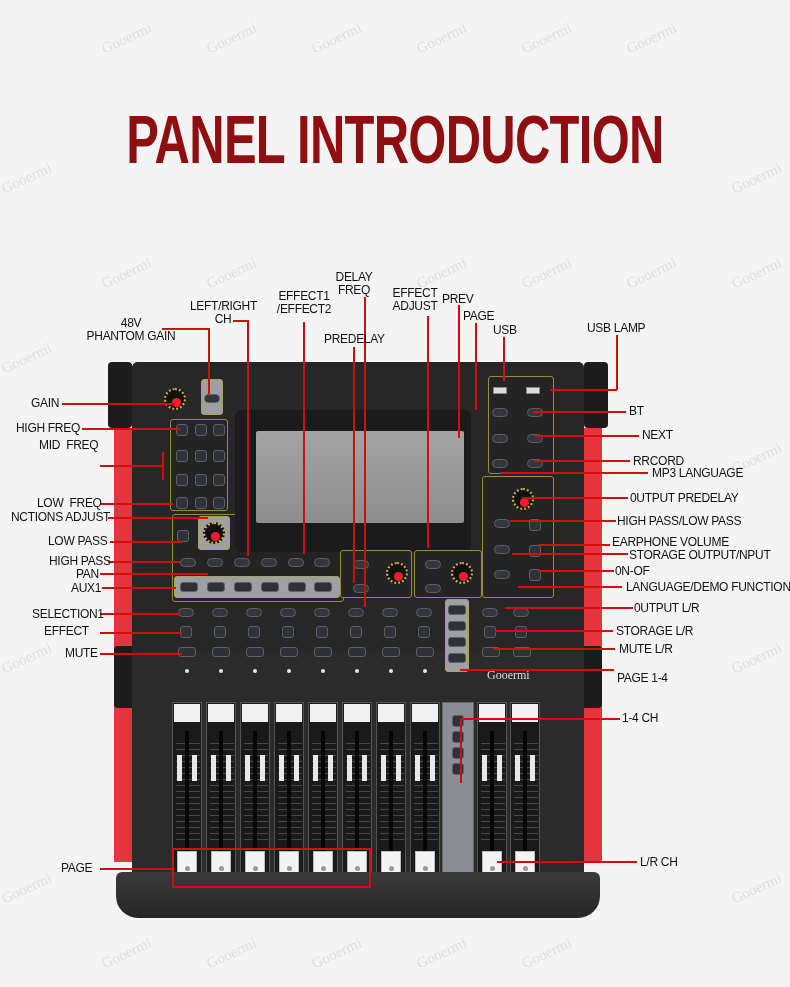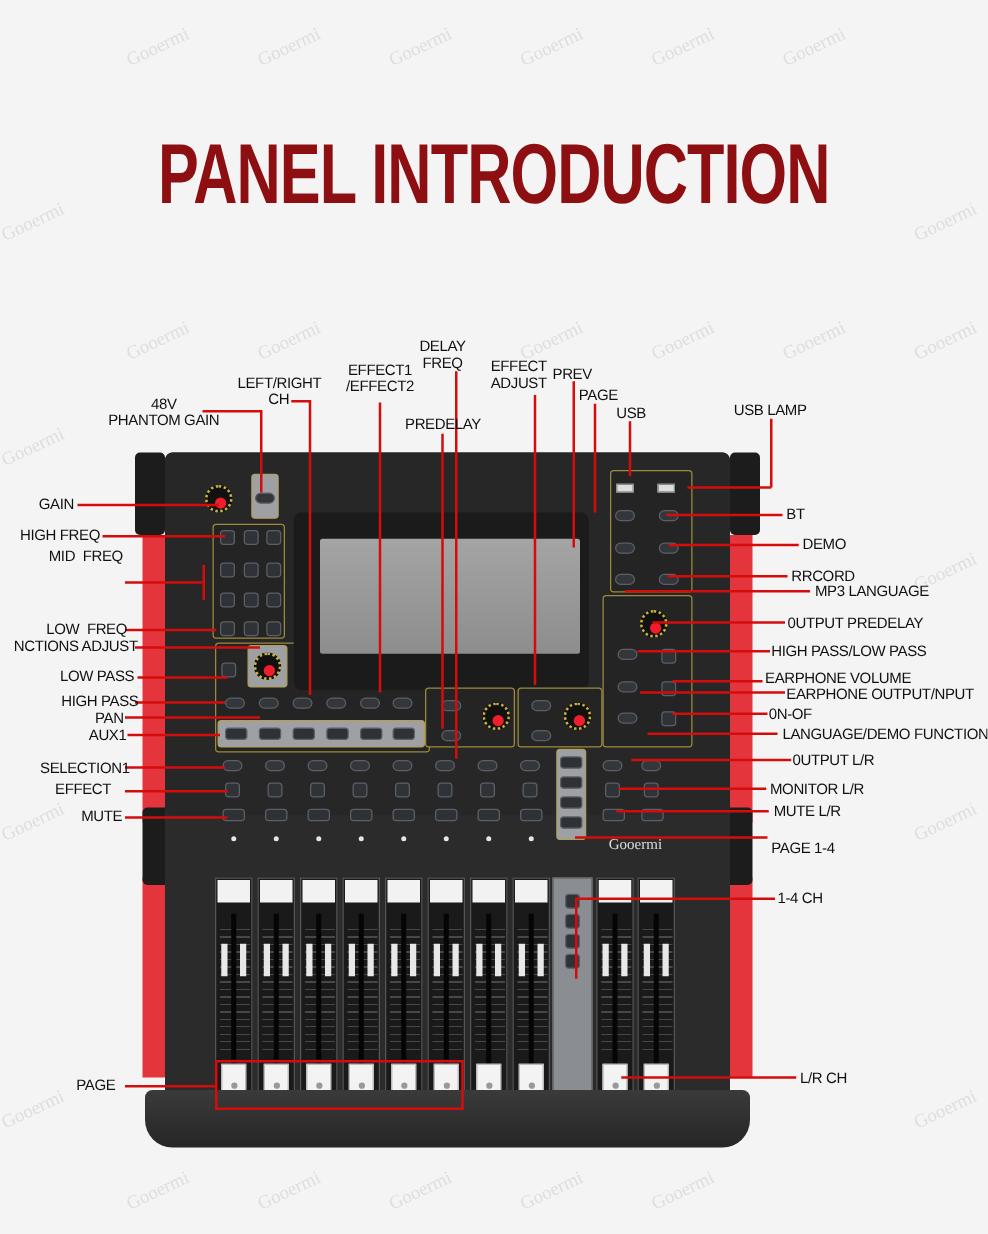--- a/index.html
+++ b/index.html
@@ -376,27 +376,27 @@
 <div class="lbl" style="left:48px;top:535px">LOW PASS</div>
 <div class="lbl" style="left:49px;top:555px">HIGH PASS</div>
 <div class="lbl" style="left:76px;top:568px">PAN</div>
 <div class="lbl" style="left:71px;top:582px">AUX1</div>
 <div class="lbl" style="left:32px;top:608px">SELECTION1</div>
 <div class="lbl" style="left:44px;top:625px">EFFECT</div>
 <div class="lbl" style="left:65px;top:647px">MUTE</div>
 <div class="lbl" style="left:61px;top:862px">PAGE</div>
 
 <div class="lbl" style="left:629px;top:405px">BT</div>
-<div class="lbl" style="left:642px;top:429px">DEMO</div>
+<div class="lbl" style="left:642px;top:429px">NEXT</div>
 <div class="lbl" style="left:633px;top:455px">RRCORD</div>
 <div class="lbl" style="left:652px;top:467px">MP3 LANGUAGE</div>
 <div class="lbl" style="left:630px;top:492px">0UTPUT PREDELAY</div>
 <div class="lbl" style="left:617px;top:515px">HIGH PASS/LOW PASS</div>
 <div class="lbl" style="left:612px;top:536px">EARPHONE VOLUME</div>
-<div class="lbl" style="left:629px;top:549px">EARPHONE OUTPUT/NPUT</div>
+<div class="lbl" style="left:629px;top:549px">STORAGE OUTPUT/NPUT</div>
 <div class="lbl" style="left:615px;top:565px">0N-OF</div>
 <div class="lbl" style="left:626px;top:581px">LANGUAGE/DEMO FUNCTION</div>
 <div class="lbl" style="left:634px;top:602px">0UTPUT L/R</div>
-<div class="lbl" style="left:616px;top:625px">MONITOR L/R</div>
+<div class="lbl" style="left:616px;top:625px">STORAGE L/R</div>
 <div class="lbl" style="left:619px;top:643px">MUTE L/R</div>
 <div class="lbl" style="left:617px;top:672px">PAGE 1-4</div>
 <div class="lbl" style="left:622px;top:712px">1-4 CH</div>
 <div class="lbl" style="left:640px;top:856px">L/R CH</div>
 
 </body></html>

